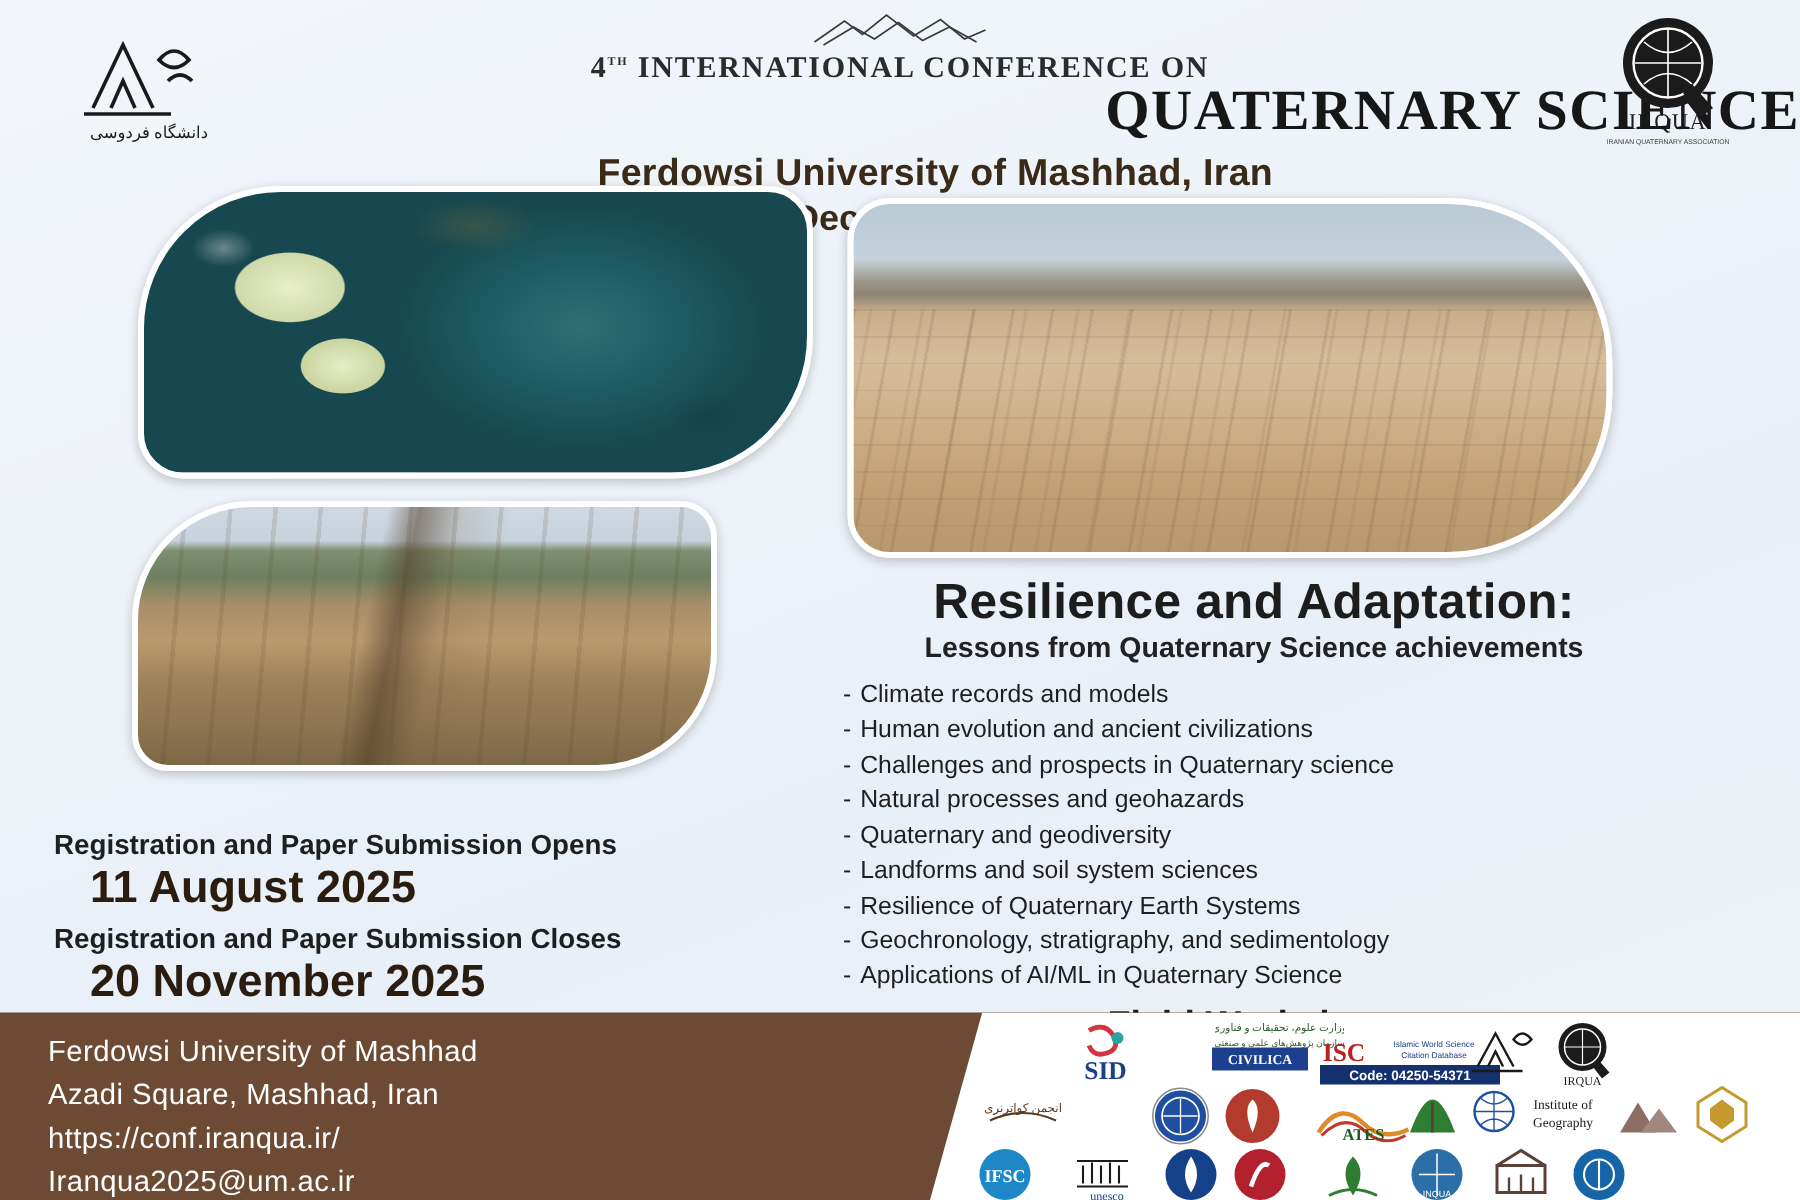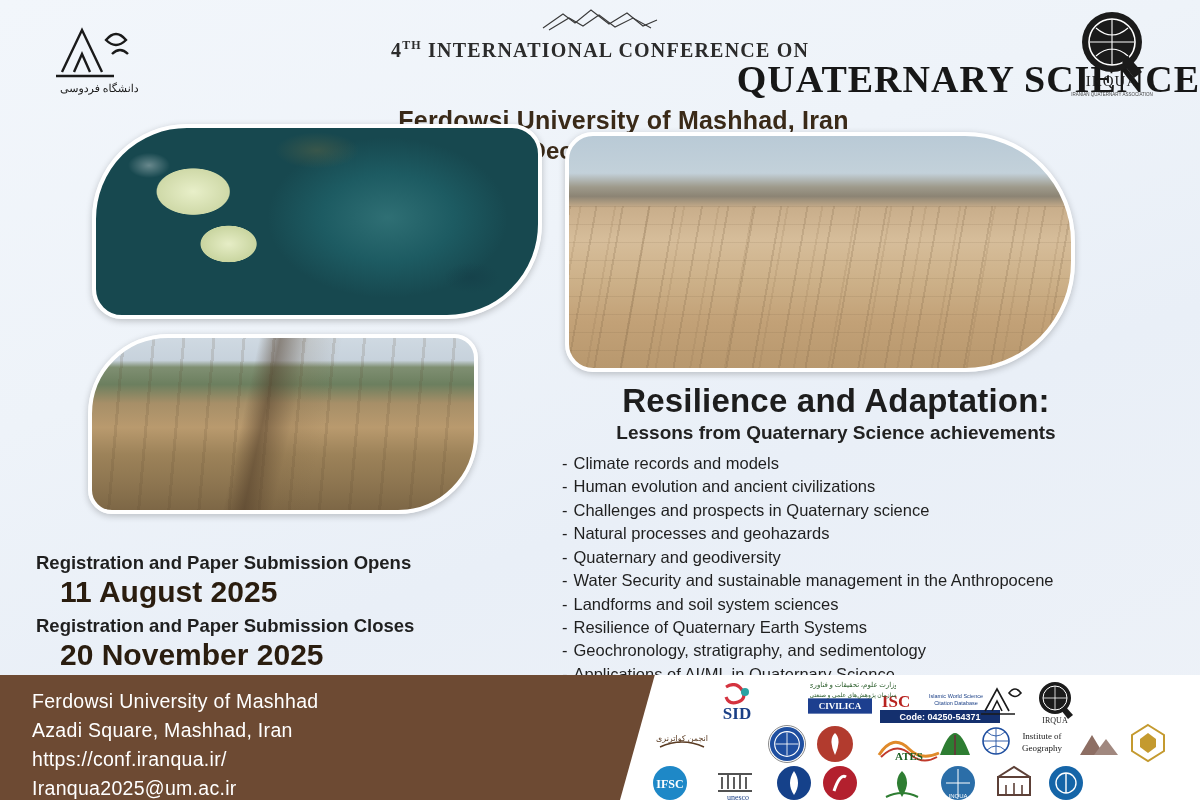--- a/index.html
+++ b/index.html
@@ -28,21 +28,21 @@
     position: absolute; left: 0; right: 0; top: 6px; text-align: center;
   }
   .mountain-mark {
     display: block; margin: 0 auto 2px auto; width: 130px; height: 26px;
   }
   .conf-line1 {
     font-family: "Liberation Serif", serif;
     font-size: 20px; letter-spacing: 1.2px; color: #2b2b2b;
     font-variant: small-caps; font-weight: 600;
   }
-  .conf-line1 sup { font-size: 17px; }
+  .conf-line1 sup { font-size: 11px; }
   .conf-title {
     font-family: "Liberation Serif", serif;
     font-size: 38px; letter-spacing: 1px; color: #171717;
     font-variant: small-caps; font-weight: 700; line-height: 1.05; margin-top: -2px; text-align: right;
   }
   .conf-venue {
     font-size: 25px; font-weight: bold; color: #3a2a18; margin-top: 6px;
     letter-spacing: .2px;
     margin-left: 47px;
   }
@@ -220,21 +220,20 @@
   <div class="theme-block">
     <div class="theme-title">Resilience and Adaptation:</div>
     <div class="theme-sub">Lessons from Quaternary Science achievements</div>
 
     <div class="topics">
       <div class="topic"><span class="dash">-</span><span>Climate records and models</span></div>
       <div class="topic"><span class="dash">-</span><span>Human evolution and ancient civilizations</span></div>
       <div class="topic"><span class="dash">-</span><span>Challenges and prospects in Quaternary science</span></div>
       <div class="topic"><span class="dash">-</span><span>Natural processes and geohazards</span></div>
       <div class="topic"><span class="dash">-</span><span>Quaternary and geodiversity</span></div>
-      <div class="topic"><span class="dash">-</span><span>Water Security and sustainable management in the Anthropocene</span></div>
       <div class="topic"><span class="dash">-</span><span>Landforms and soil system sciences</span></div>
       <div class="topic"><span class="dash">-</span><span>Resilience of Quaternary Earth Systems</span></div>
       <div class="topic"><span class="dash">-</span><span>Geochronology, stratigraphy, and sedimentology</span></div>
       <div class="topic"><span class="dash">-</span><span>Applications of AI/ML in Quaternary Science</span></div>
     </div>
 
     <div class="workshop-title">Field Workshop:</div>
     <div class="workshop-sub">Paleosedimentology and paleogeomorphology- Northeastern Iran, Sarakhs</div>
   </div>
 

